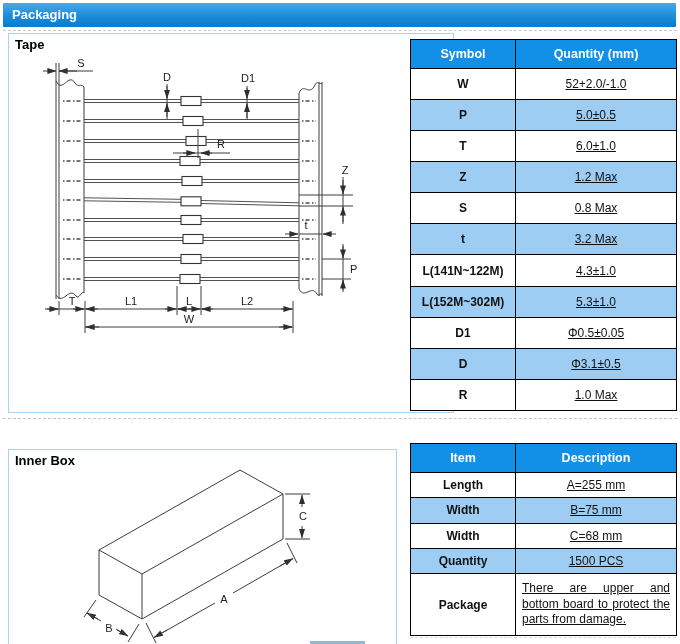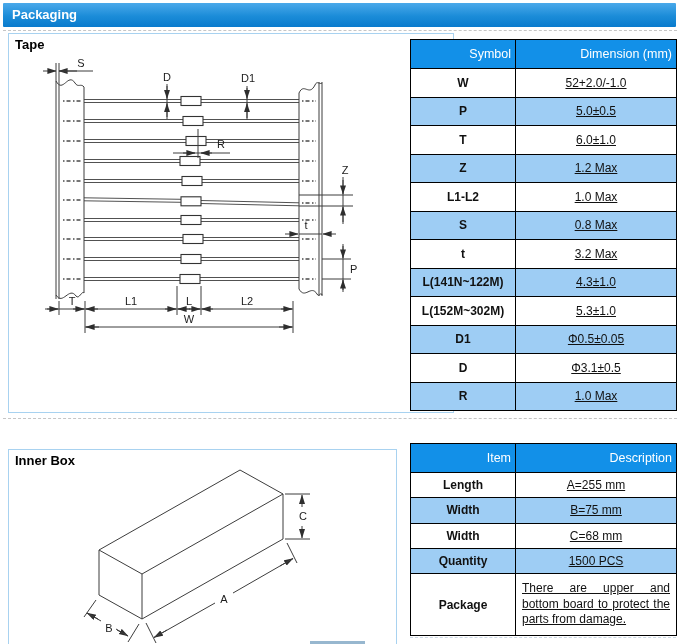--- a/index.html
+++ b/index.html
@@ -31,21 +31,21 @@
     position:absolute;border-collapse:collapse;table-layout:fixed;
     font-size:12px;color:#111;background:#fff;
   }
   #tape-table{left:410px;top:39px;width:266px;height:372px;}
   #box-table{left:410px;top:443px;width:266px;height:193px;}
   .dim-table th,.dim-table td{
     border:1px solid #000;text-align:center;vertical-align:middle;
     padding:1px 4px;overflow:hidden;
   }
   .dim-table th{
-    background:#1290e8;color:#ffffff;font-weight:normal;font-size:12.5px;height:26px;text-align:right;
+    background:#1290e8;color:#ffffff;font-weight:bold;font-size:12.5px;height:26px;
   }
   .dim-table col.c1{width:105px;}
   .dim-table col.c2{width:161px;}
   .dim-table tbody tr:nth-child(even){background:#9ecdf4;}
   .dim-table td.sym{font-weight:bold;}
   .dim-table td.val{font-weight:normal;text-decoration:underline;}
   #tape-table tbody tr{height:28px;}
   #box-table tbody tr{height:22px;}
   #box-table tbody tr.pkg-row{height:48px;}
   #box-table td.pkg{
@@ -265,43 +265,39 @@
 </div>
 
 <table class="dim-table" id="tape-table">
   <colgroup>
       <col class="c1">
       <col class="c2">
     </colgroup>
   <thead>
     <tr>
       <th>Symbol</th>
-      <th>Dimension (mm)</th>
+      <th>Quantity (mm)</th>
     </tr>
   </thead>
   <tbody>
     <tr>
         <td class="sym">W</td>
         <td class="val">52+2.0/-1.0</td>
       </tr>
     <tr>
         <td class="sym">P</td>
         <td class="val">5.0±0.5</td>
       </tr>
     <tr>
         <td class="sym">T</td>
         <td class="val">6.0±1.0</td>
       </tr>
     <tr>
         <td class="sym">Z</td>
         <td class="val">1.2 Max</td>
-      </tr>
-    <tr>
-        <td class="sym">L1-L2</td>
-        <td class="val">1.0 Max</td>
       </tr>
     <tr>
         <td class="sym">S</td>
         <td class="val">0.8 Max</td>
       </tr>
     <tr>
         <td class="sym">t</td>
         <td class="val">3.2 Max</td>
       </tr>
     <tr>

